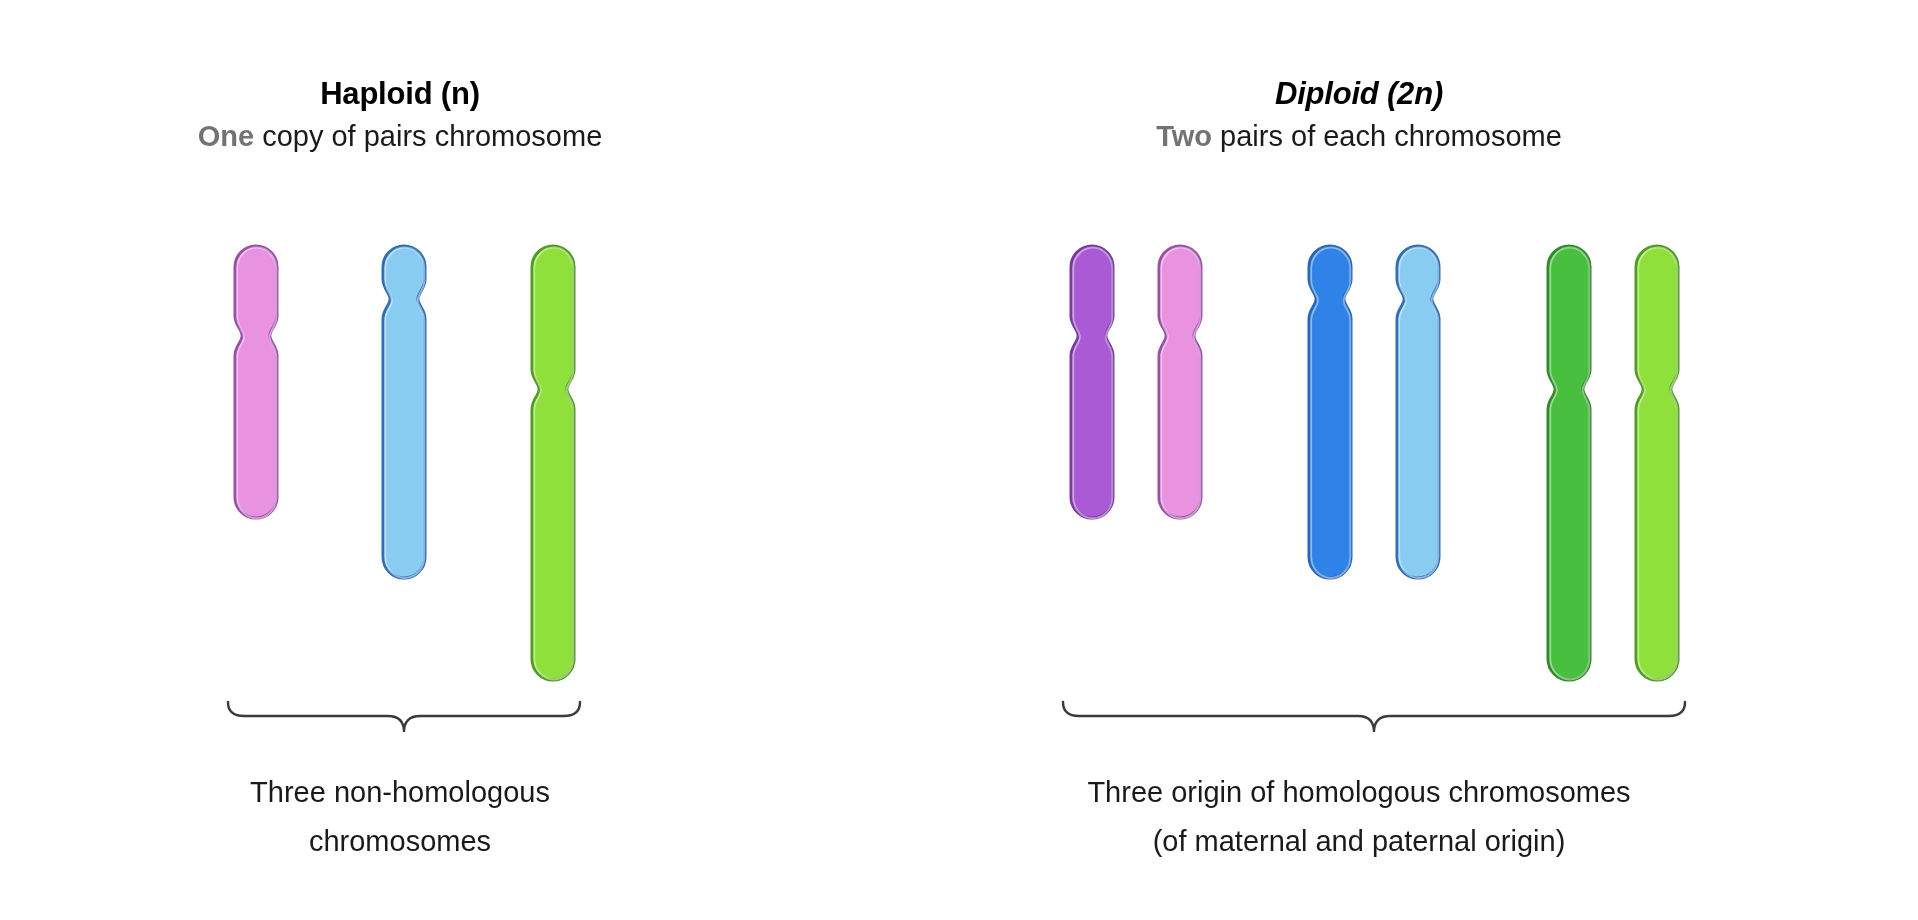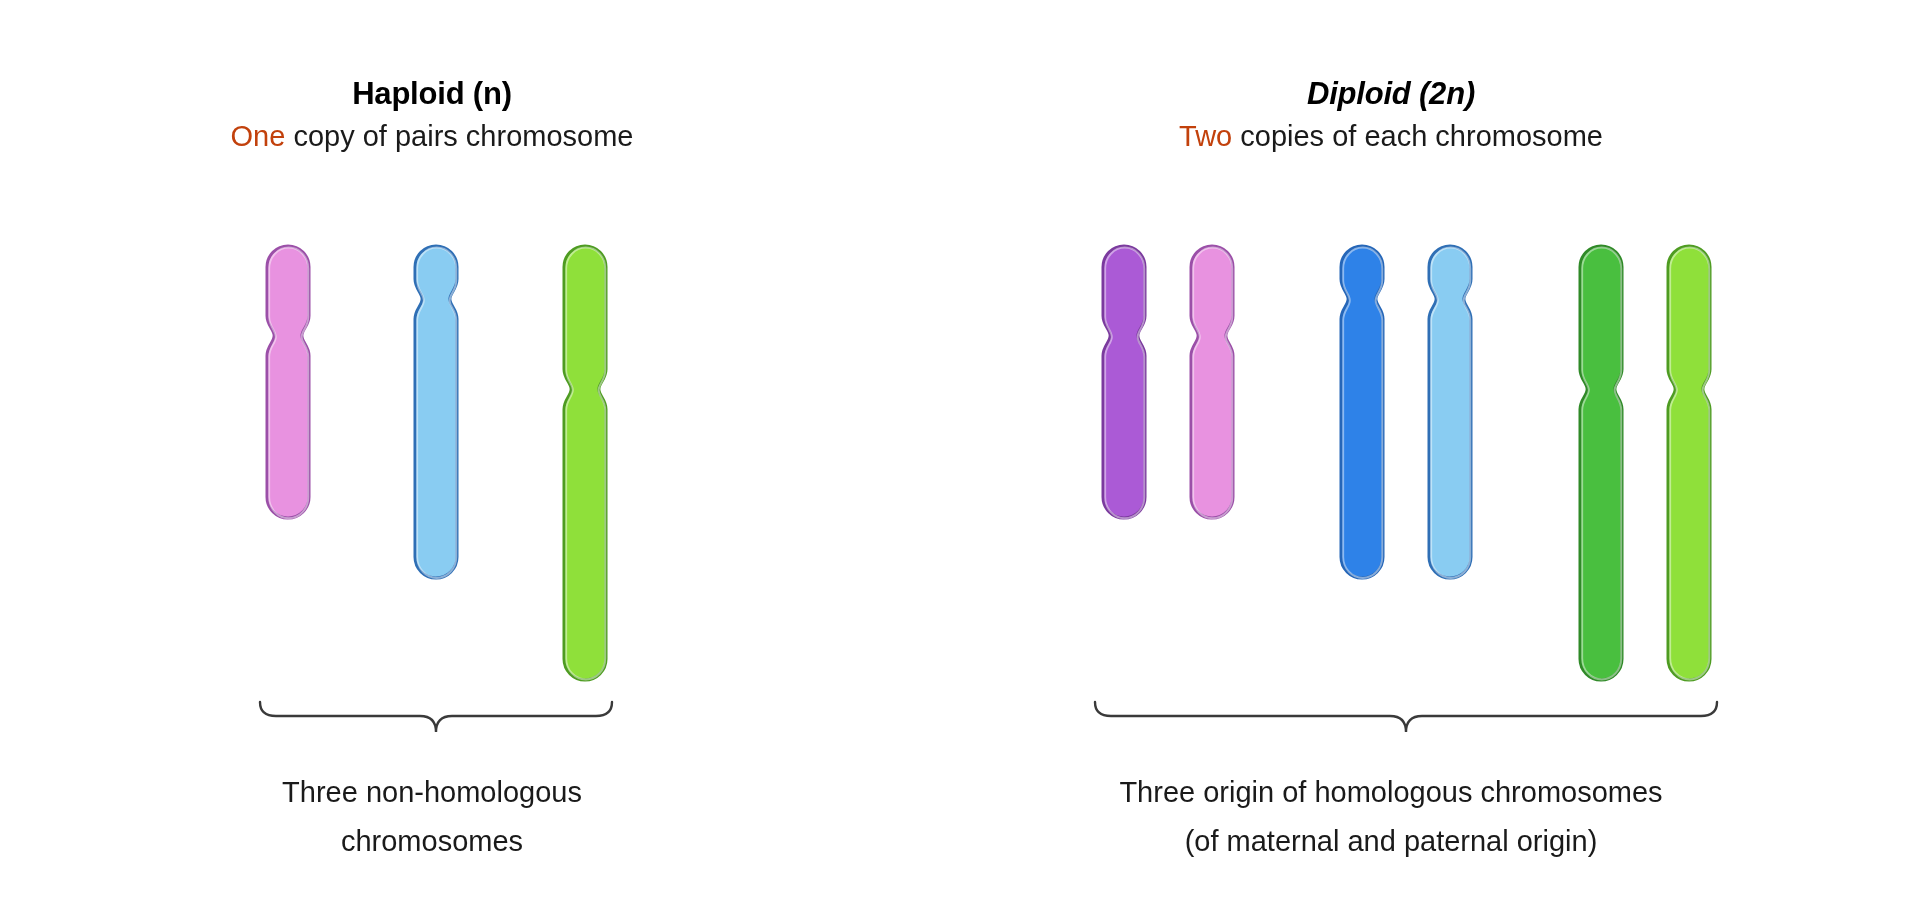--- a/index.html
+++ b/index.html
@@ -13,21 +13,20 @@
     height: 920px;
     font-family: "Liberation Sans", sans-serif;
     color: #111111;
     overflow: hidden;
   }
   #stage {
     position: relative;
     width: 1882px;
     height: 920px;
     background: #ffffff;
-    margin-left: 32px;
   }
 
   .panel {
     position: absolute;
     top: 0;
     height: 920px;
   }
   #panel-haploid  { left: 0px;    width: 800px; }
   #panel-diploid  { left: 800px;  width: 1118px; }
 
@@ -44,22 +43,22 @@
     color: #000000;
     white-space: nowrap;
   }
   .panel-subtitle {
     font-size: 29px;
     font-weight: normal;
     color: #1a1a1a;
     white-space: nowrap;
   }
   .panel-subtitle .lead {
-    font-weight: normal;
-    color: #c2410c;
+    font-weight: bold;
+    color: #737373;
   }
 
   .chrom-field {
     position: absolute;
     left: 0;
     width: 100%;
   }
   .chrom-svg { display: block; overflow: visible; }
 
   .brace-wrap {
@@ -124,21 +123,21 @@
       </div>
   </div>
 
   <div class="panel" id="panel-diploid">
 
     <div class="panel-heading" id="diploid-title-wrap" style="top: 76px; font-style: italic;">
       <span class="panel-title">Diploid (2n)</span>
     </div>
 
     <div class="panel-heading" id="diploid-subtitle-wrap" style="top: 120px;">
-      <span class="panel-subtitle"><span class="lead">Two</span><span> copies of each chromosome</span></span>
+      <span class="panel-subtitle"><span class="lead">Two</span><span> pairs of each chromosome</span></span>
     </div>
 
     <div class="chrom-field" id="diploid-chroms" style="top: 243px; height: 440px;">
         <svg class="chrom-svg" width="1118" height="440">
           <g transform="translate(271,3)">
             <path d="M 0 21 A 21 21 0 0 1 42 21 L 42 69.76 C 42 79.56 34.86 83.46000000000001 34.86 89.76 C 34.86 96.06 42 99.96000000000001 42 109.76 L 42 251 A 21 21 0 0 1 0 251 L 0 109.76 C 0 99.96000000000001 7.140000000000001 96.06 7.140000000000001 89.76 C 7.140000000000001 83.46000000000001 0 79.56 0 69.76 Z" fill="#ab5ad6" stroke="#7b3a9e" stroke-width="3" stroke-linejoin="round"></path>
             <path d="M 0 21 A 21 21 0 0 1 42 21 L 42 69.76 C 42 79.56 34.86 83.46000000000001 34.86 89.76 C 34.86 96.06 42 99.96000000000001 42 109.76 L 42 251 A 21 21 0 0 1 0 251 L 0 109.76 C 0 99.96000000000001 7.140000000000001 96.06 7.140000000000001 89.76 C 7.140000000000001 83.46000000000001 0 79.56 0 69.76 Z" fill="none" stroke="rgba(255,255,255,0.45)" stroke-width="2" transform="translate(2.2,1.6) scale(0.93,0.995)"></path>
           </g>
           <g transform="translate(359,3)">
             <path d="M 0 21 A 21 21 0 0 1 42 21 L 42 69.76 C 42 79.56 34.86 83.46000000000001 34.86 89.76 C 34.86 96.06 42 99.96000000000001 42 109.76 L 42 251 A 21 21 0 0 1 0 251 L 0 109.76 C 0 99.96000000000001 7.140000000000001 96.06 7.140000000000001 89.76 C 7.140000000000001 83.46000000000001 0 79.56 0 69.76 Z" fill="#e892e0" stroke="#9b4fa8" stroke-width="3" stroke-linejoin="round"></path>

